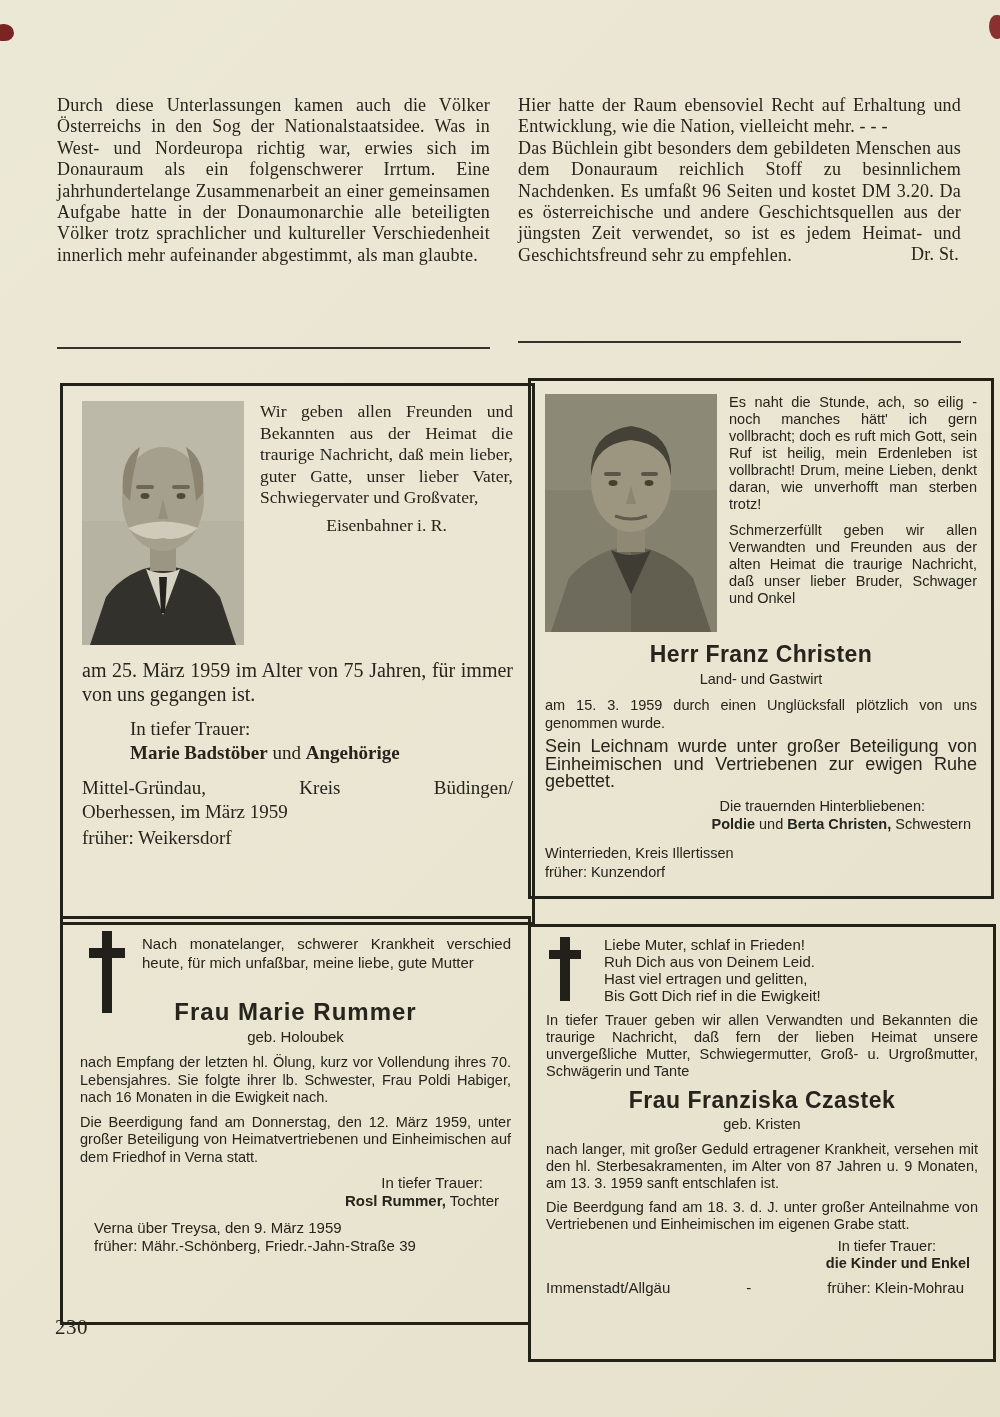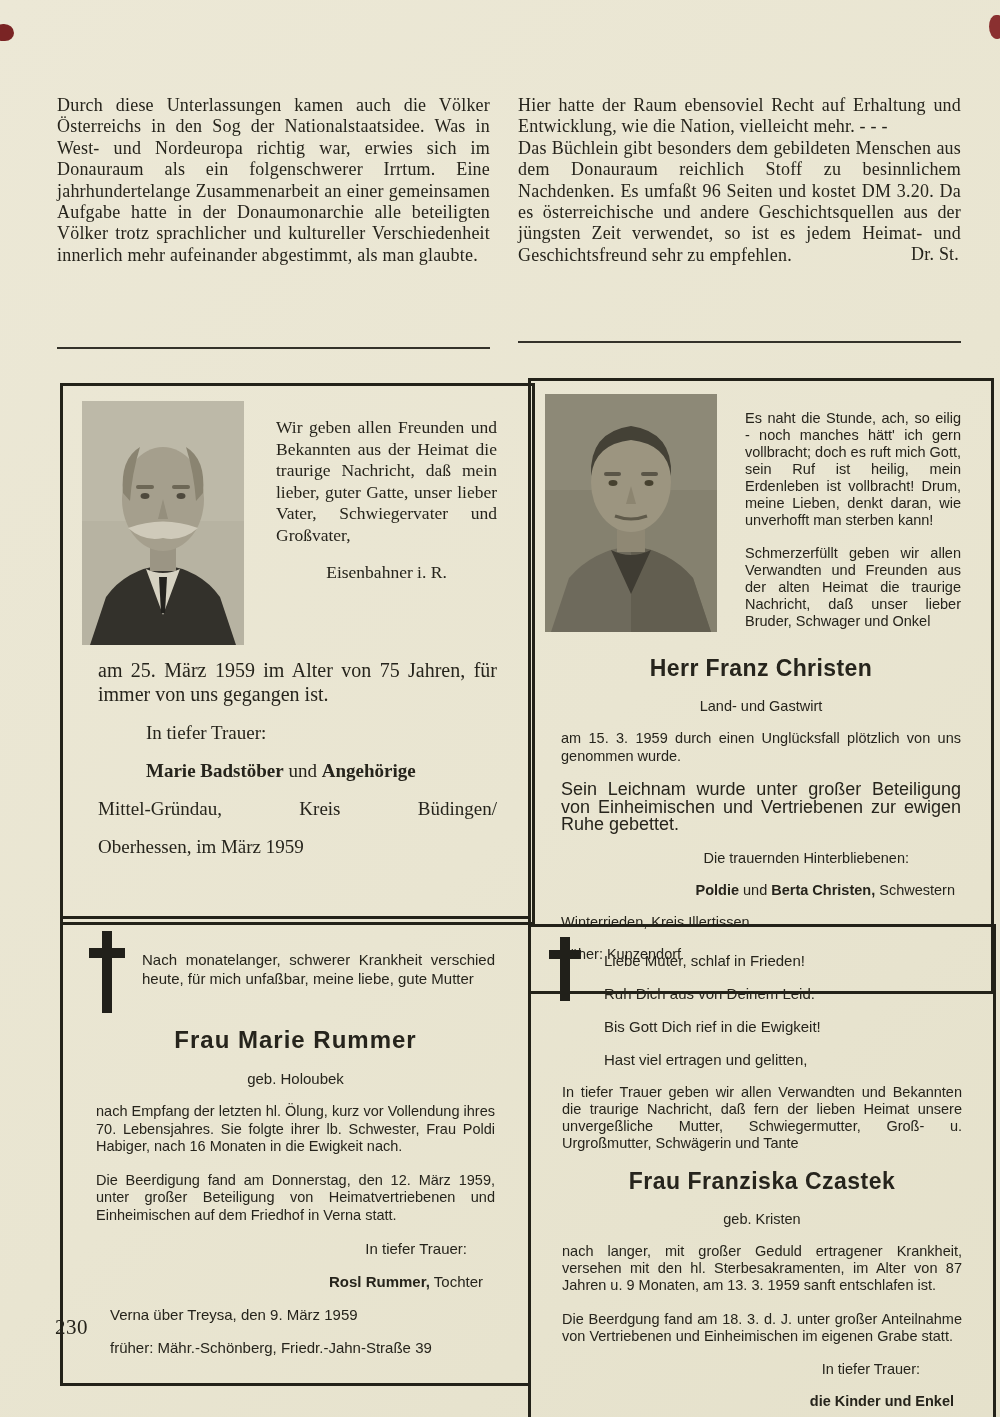--- a/index.html
+++ b/index.html
@@ -17,21 +17,21 @@
   .col{position:absolute;text-align:justify;font-size:18px;line-height:21.4px;letter-spacing:.2px;}
   .col p{margin:0;}
   .col-left{left:57px;top:95px;width:433px;}
   .col-right{left:518px;top:95px;width:443px;}
   .sig{position:absolute;right:2px;bottom:1px;}
   .rule{position:absolute;height:2px;background:#34322a;}
   .rule-left{left:57px;top:347px;width:433px;}
   .rule-right{left:518px;top:341px;width:443px;}
   
   .obit{position:absolute;border:3px solid #232219;}
-  .obit p{margin:16px;}
+  .obit p{margin:0;}
   .row{display:flex;}
   .just{text-align:justify;}
   .ctr{text-align:center;}
   .photo svg{display:block;}
   
   .obit-1{left:60px;top:383px;width:431px;min-height:506px;padding:15px 19px;}
   .obit-1 .photo{flex:0 0 162px;margin-right:16px;}
   .o1-right{flex:1;}
   .obit-1 .intro{font-size:17.5px;line-height:21.5px;}
   .obit-1 .salutation{font-size:20px;font-weight:bold;margin-top:10px;}
@@ -134,20 +134,21 @@
       <div class="o1-right">
         <p class="intro just">Wir geben allen Freunden und Bekannten aus der Heimat die traurige Nachricht, daß mein lieber, guter Gatte, unser lieber Vater, Schwiegervater und Großvater,</p>
         <p class="prof ctr">Eisenbahner i. R.</p>
       </div>
     </div>
     <p class="death just">am 25. März 1959 im Alter von 75 Jahren, für immer von uns gegangen ist.</p>
     <p class="mlabel">In tiefer Trauer:</p>
     <p class="mline"><strong>Marie Badstöber</strong> <span>und</span> <strong>Angehörige</strong></p>
     <p class="place1">Mittel-Gründau, Kreis Büdingen/</p>
     <p class="place2">Oberhessen, im März 1959</p>
+    <p class="former">früher: Weikersdorf</p>
   </div>
 
   <div class="obit obit-2">
     <div class="row">
       <div class="photo">
         <svg width="172" height="238" viewBox="0 0 172 238" aria-hidden="true">
           <rect width="172" height="238" fill="#85816f"></rect>
           <rect width="172" height="96" fill="#8d8977"></rect>
           <path d="M6 238 L24 184 Q48 156 86 152 Q124 156 148 184 L166 238 Z" fill="#6e6a5c"></path>
           <path d="M86 152 L86 238 L166 238 L148 184 Q124 156 86 152 Z" fill="#625e50"></path>
@@ -157,21 +158,21 @@
           <path d="M46 82 Q44 38 86 32 Q128 38 126 82 Q122 50 86 46 Q50 50 46 82 Z" fill="#444136"></path>
           <rect x="59" y="78" width="17" height="4" rx="2" fill="#5a5547"></rect>
           <rect x="96" y="78" width="17" height="4" rx="2" fill="#5a5547"></rect>
           <ellipse cx="68" cy="89" rx="4.5" ry="3" fill="#46412f"></ellipse>
           <ellipse cx="104" cy="89" rx="4.5" ry="3" fill="#46412f"></ellipse>
           <path d="M86 92 L81 110 L91 110 Z" fill="#8c8570"></path>
           <path d="M70 122 Q86 128 102 122" stroke="#5f5a4a" stroke-width="3" fill="none"></path>
         </svg>
       </div>
       <div class="o2-right">
-        <p class="verse">Es naht die Stunde, ach, so eilig - noch manches hätt' ich gern vollbracht; doch es ruft mich Gott, sein Ruf ist heilig, mein Erdenleben ist vollbracht! Drum, meine Lieben, denkt daran, wie unverhofft man sterben kann!</p>
+        <p class="verse">Es naht die Stunde, ach, so eilig - noch manches hätt' ich gern vollbracht; doch es ruft mich Gott, sein Ruf ist heilig, mein Erdenleben ist vollbracht! Drum, meine Lieben, denkt daran, wie unverhofft man sterben trotz!</p>
         <p class="intro2">Schmerzerfüllt geben wir allen Verwandten und Freunden aus der alten Heimat die traurige Nachricht, daß unser lieber Bruder, Schwager und Onkel</p>
       </div>
     </div>
     <p class="name">Herr Franz Christen</p>
     <p class="prof">Land- und Gastwirt</p>
     <p class="death">am 15. 3. 1959 durch einen Unglücksfall plötzlich von uns genommen wurde.</p>
     <p class="burial">Sein Leichnam wurde unter großer Beteiligung von Einheimischen und Vertriebenen zur ewigen Ruhe gebettet.</p>
     <p class="mlabel">Die trauernden Hinterbliebenen:</p>
     <p class="mline"><strong>Poldie</strong> <span>und</span> <strong>Berta Christen,</strong> <span>Schwestern</span></p>
     <p class="place">Winterrieden, Kreis Illertissen</p>
@@ -194,22 +195,22 @@
     <p class="former">früher: Mähr.-Schönberg, Friedr.-Jahn-Straße 39</p>
   </div>
 
   <div class="obit obit-4">
     <div class="cross cross4">
         <span class="v"></span>
         <span class="h"></span>
       </div>
     <p class="verse-line">Liebe Muter, schlaf in Frieden!</p>
     <p class="verse-line">Ruh Dich aus von Deinem Leid.</p>
+    <p class="verse-line">Hast viel ertragen und gelitten,</p>
     <p class="verse-line">Bis Gott Dich rief in die Ewigkeit!</p>
-    <p class="verse-line">Hast viel ertragen und gelitten,</p>
     <p class="intro">In tiefer Trauer geben wir allen Verwandten und Bekannten die traurige Nachricht, daß fern der lieben Heimat unsere unvergeßliche Mutter, Schwiegermutter, Groß- u. Urgroßmutter, Schwägerin und Tante</p>
     <p class="name">Frau Franziska Czastek</p>
     <p class="maiden">geb. Kristen</p>
     <p class="body1">nach langer, mit großer Geduld ertragener Krankheit, versehen mit den hl. Sterbesakramenten, im Alter von 87 Jahren u. 9 Monaten, am 13. 3. 1959 sanft entschlafen ist.</p>
     <p class="body2">Die Beerdgung fand am 18. 3. d. J. unter großer Anteilnahme von Vertriebenen und Einheimischen im eigenen Grabe statt.</p>
     <p class="mlabel">In tiefer Trauer:</p>
     <p class="mline">die Kinder und Enkel</p>
     <div class="bottom-row">
       <span>Immenstadt/Allgäu</span>
       <span>-</span>

